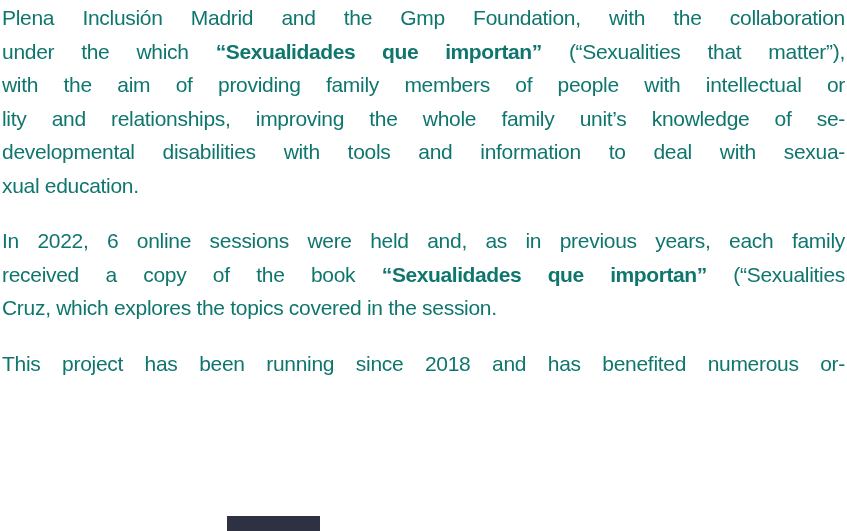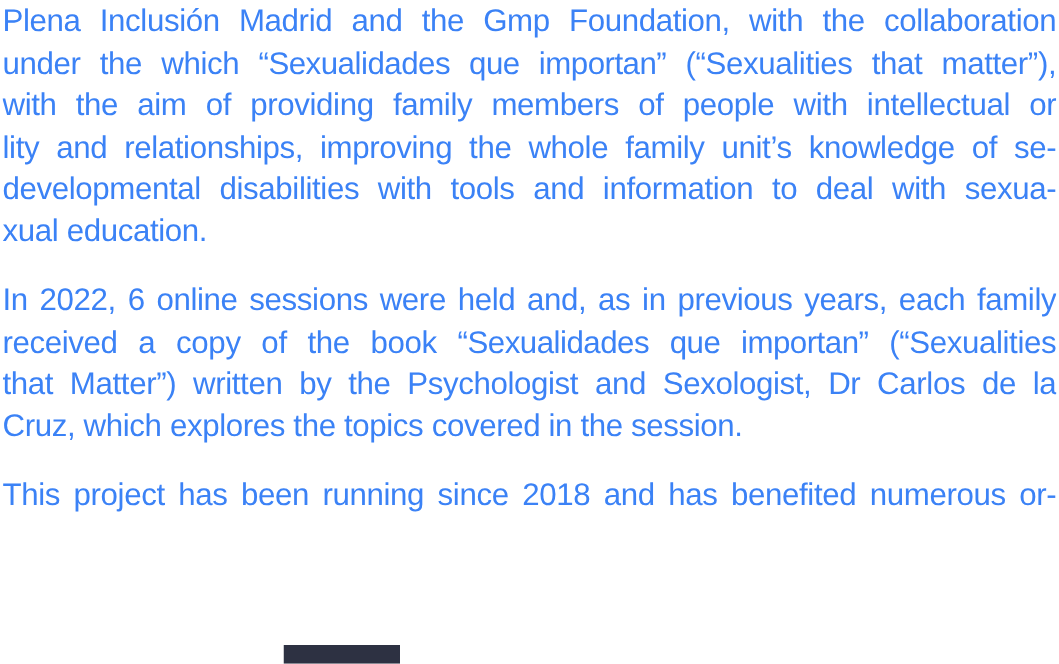--- a/index.html
+++ b/index.html
@@ -6,38 +6,38 @@
   body {
     width: 847px; height: 531px;
     background: #ffffff;
     position: relative;
     overflow: hidden;
     font-family: "Liberation Sans", sans-serif;
   }
   .article {
     position: absolute;
     left: 2px; right: 2px; top: 1px;
-    color: #3b82f6;
-    font-size: 25px;
+    color: #0f766e;
+    font-size: 21px;
     letter-spacing: -0.3px;
   }
   .para { margin: 0 0 22px 0; }
   .para:last-child { margin-bottom: 0; }
   .line {
     line-height: 33.5px;
     height: 33.5px;
     text-align: justify;
     text-align-last: justify;
     overflow: hidden;
     white-space: nowrap;
   }
   .line.last {
     text-align-last: left;
   }
-  .b { font-weight: 400; letter-spacing: -0.4px; }
+  .b { font-weight: 700; letter-spacing: -0.4px; }
   .footer-bar {
     position: absolute;
     left: 227px; top: 516px;
     width: 93px; height: 15px;
     background: #2d3142;
   }
 </style>
 </head>
 <body>
 
@@ -48,21 +48,20 @@
     <div class="line"><span>under the which </span><span class="b">“Sexualidades que importan”</span><span> (“Sexualities that matter”),</span></div>
     <div class="line"><span>with the aim of providing family members of people with intellectual or</span></div>
     <div class="line"><span>lity and relationships, improving the whole family unit’s knowledge of se-</span></div>
     <div class="line"><span>developmental disabilities with tools and information to deal with sexua-</span></div>
     <div class="line last"><span>xual education.</span></div>
   </div>
 
   <div class="para">
     <div class="line"><span>In 2022, 6 online sessions were held and, as in previous years, each family</span></div>
     <div class="line"><span>received a copy of the book </span><span class="b">“Sexualidades que importan”</span><span> (“Sexualities</span></div>
-    <div class="line"><span>that Matter”) written by the Psychologist and Sexologist, Dr Carlos de la</span></div>
     <div class="line last"><span>Cruz, which explores the topics covered in the session.</span></div>
   </div>
 
   <div class="para">
     <div class="line"><span>This project has been running since 2018 and has benefited numerous or-</span></div>
   </div>
 
 </div>
 
 <div class="footer-bar"></div>

